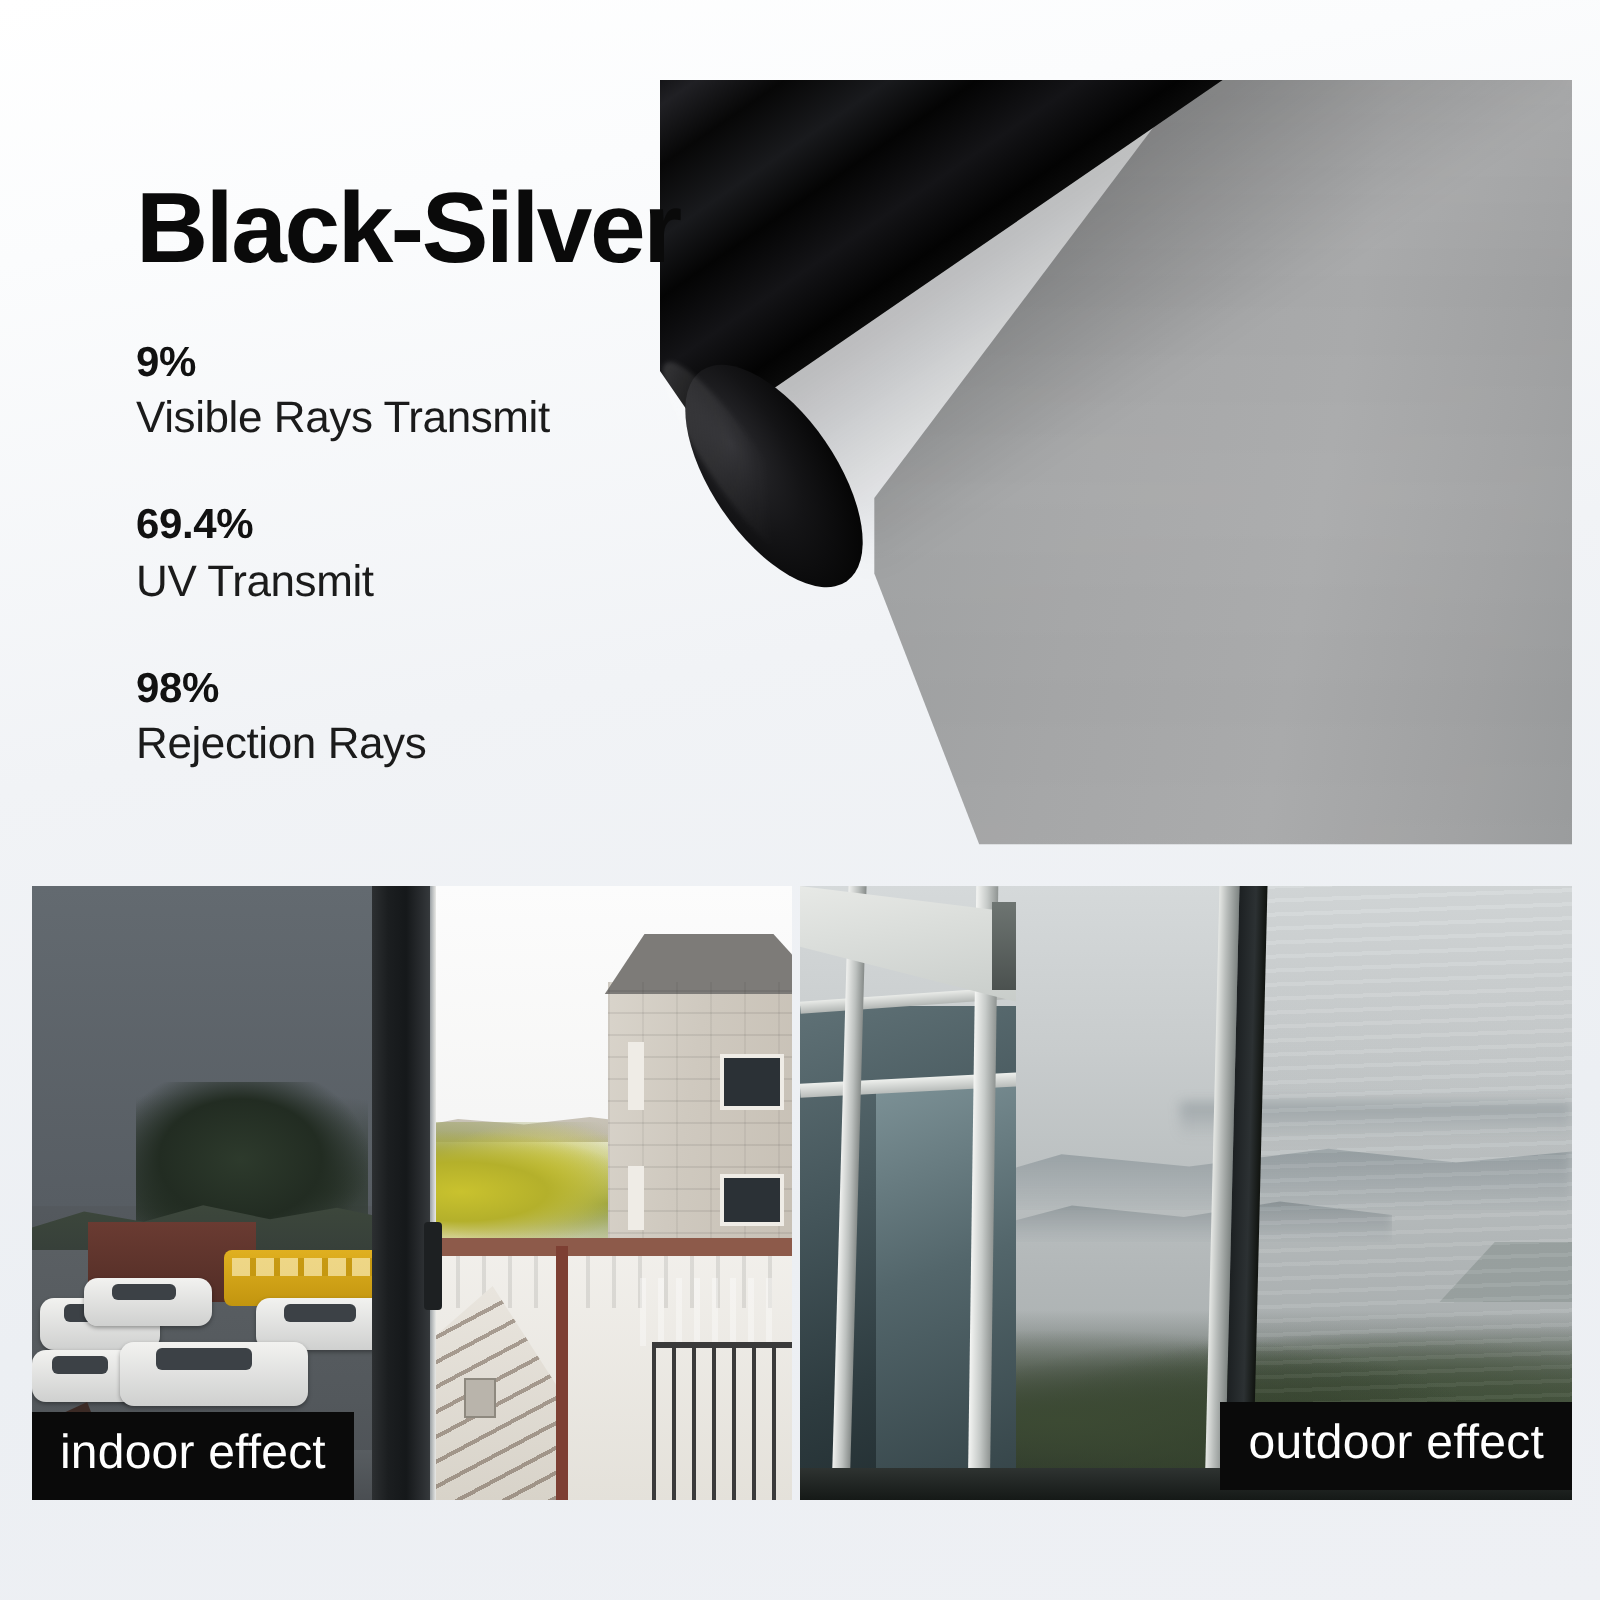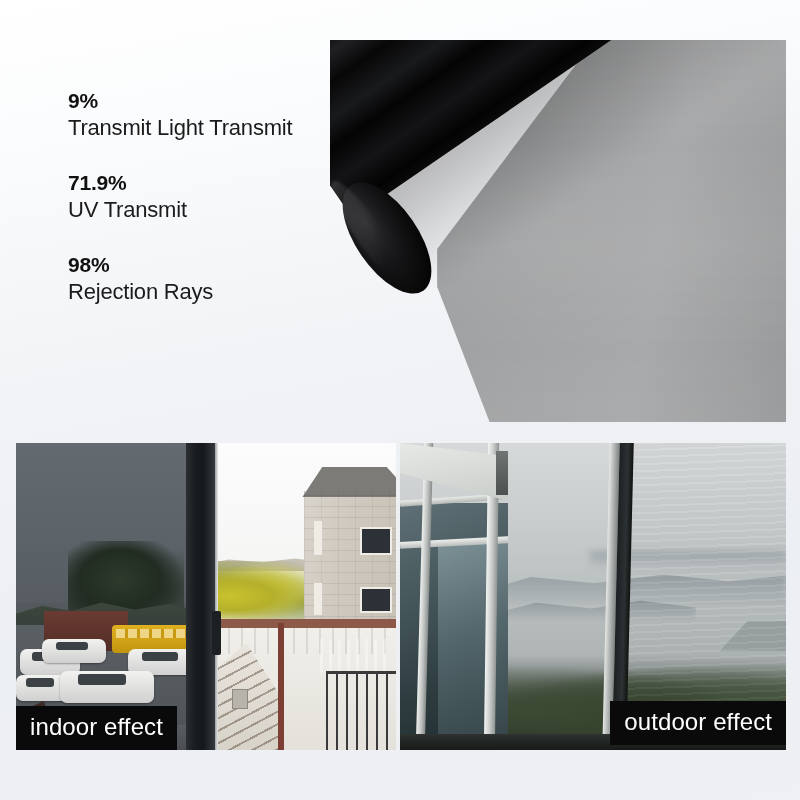--- a/index.html
+++ b/index.html
@@ -247,28 +247,29 @@
       <div class="roll">
         
         
       </div>
       <div class="roll-cap"></div>
       <div class="roll-cap-edge"></div>
       <div class="sheet-trim"></div>
     </div>
 
     <div class="copy">
+      <div class="title">Black-Silver</div>
 
       <div class="spec">
         <div class="spec-value">9%</div>
-        <div class="spec-label">Transmit Light Transmit</div>
+        <div class="spec-label">Visible Rays Transmit</div>
       </div>
 
       <div class="spec">
-        <div class="spec-value">71.9%</div>
+        <div class="spec-value">69.4%</div>
         <div class="spec-label">UV Transmit</div>
       </div>
 
       <div class="spec">
         <div class="spec-value">98%</div>
         <div class="spec-label">Rejection Rays</div>
       </div>
     </div>
   </div>
 

